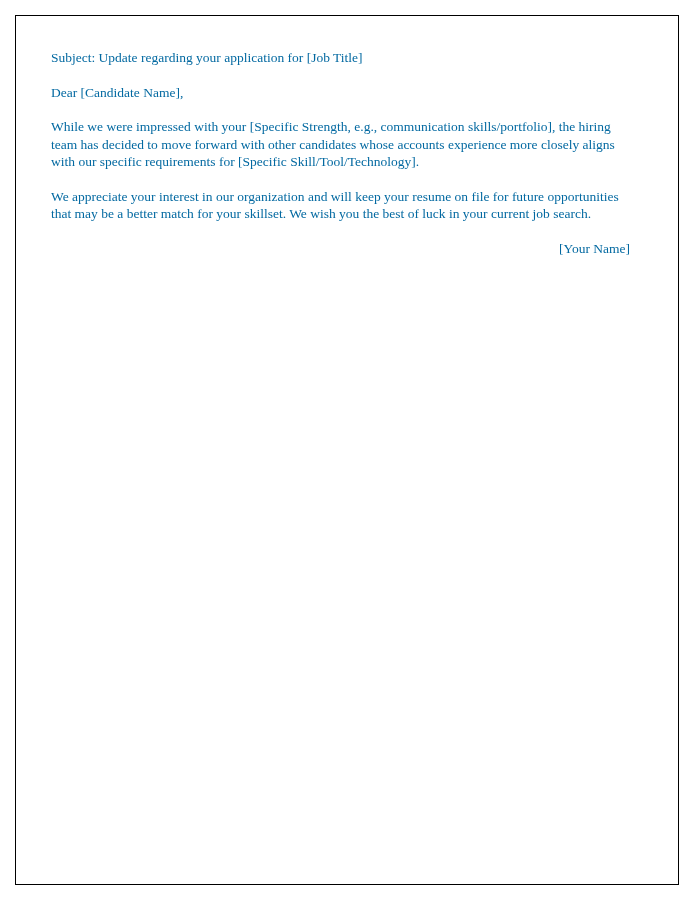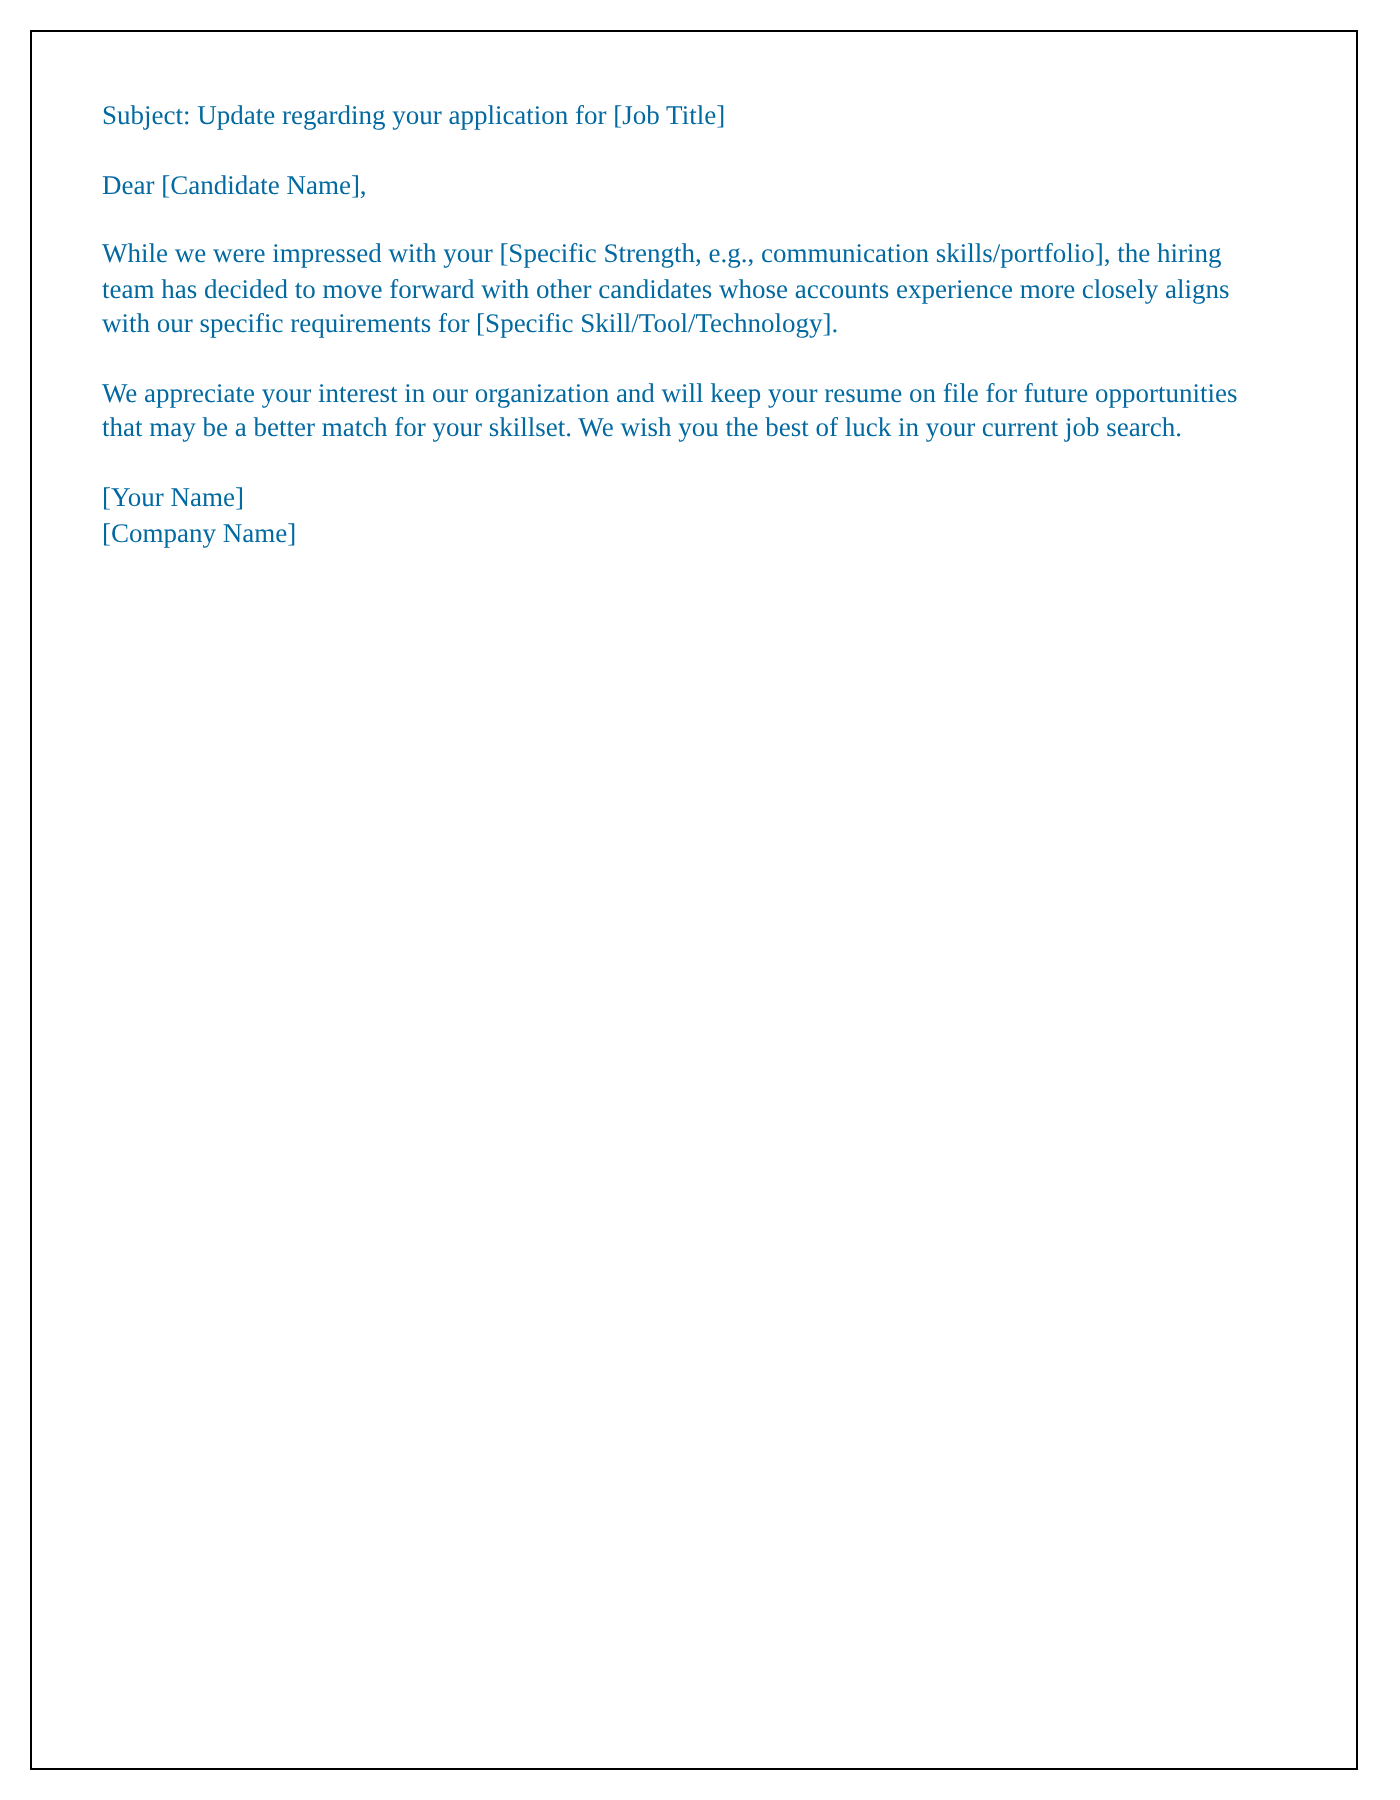--- a/index.html
+++ b/index.html
@@ -30,21 +30,22 @@
   .letter-content {
     padding: 33px 48px 0 35px;
     color: #0369a1;
     font-size: 13.5px;
     line-height: 17.5px;
   }
   .letter-content p {
     margin: 0 0 17px 0;
   }
   .signature-block p {
-    margin: 0 0 1px 0;
+    margin: 0 0 1px 12px;
+    text-align: right;
   }
 </style>
 </head>
 <body>
 
 <div class="canvas">
   <div class="letter-frame">
     <div class="letter-content">
 
       <p>Subject: Update regarding your application for [Job Title]</p>
@@ -53,18 +54,17 @@
 
 
       <p>While we were impressed with your [Specific Strength, e.g., communication skills/portfolio], the hiring team has decided to move forward with other candidates whose accounts experience more closely aligns with our specific requirements for [Specific Skill/Tool/Technology].</p>
 
 
       <p>We appreciate your interest in our organization and will keep your resume on file for future opportunities that may be a better match for your skillset. We wish you the best of luck in your current job search.</p>
 
 
       <div class="signature-block">
         <p>[Your Name]</p>
-        <p>[Company Name]</p>
       </div>
 
     </div>
   </div>
 </div>
 
 </body></html>

